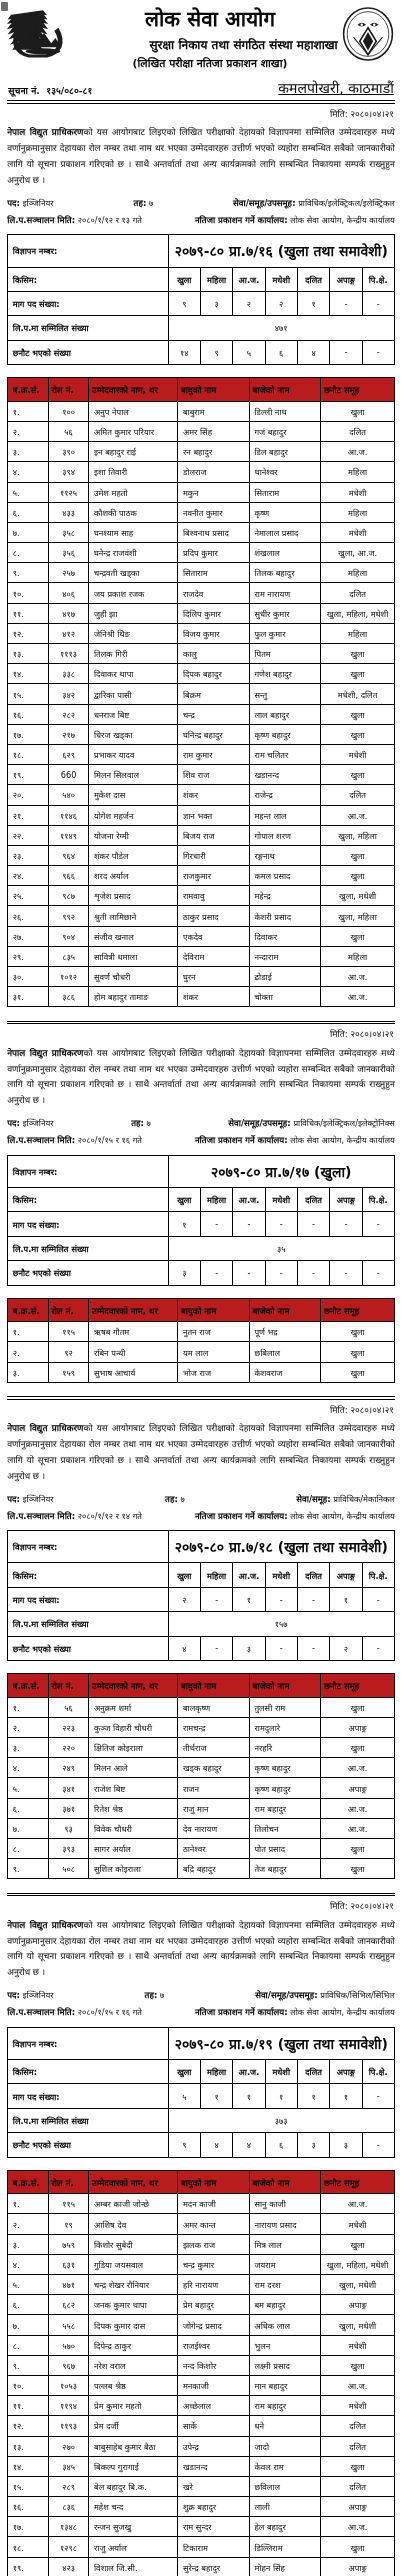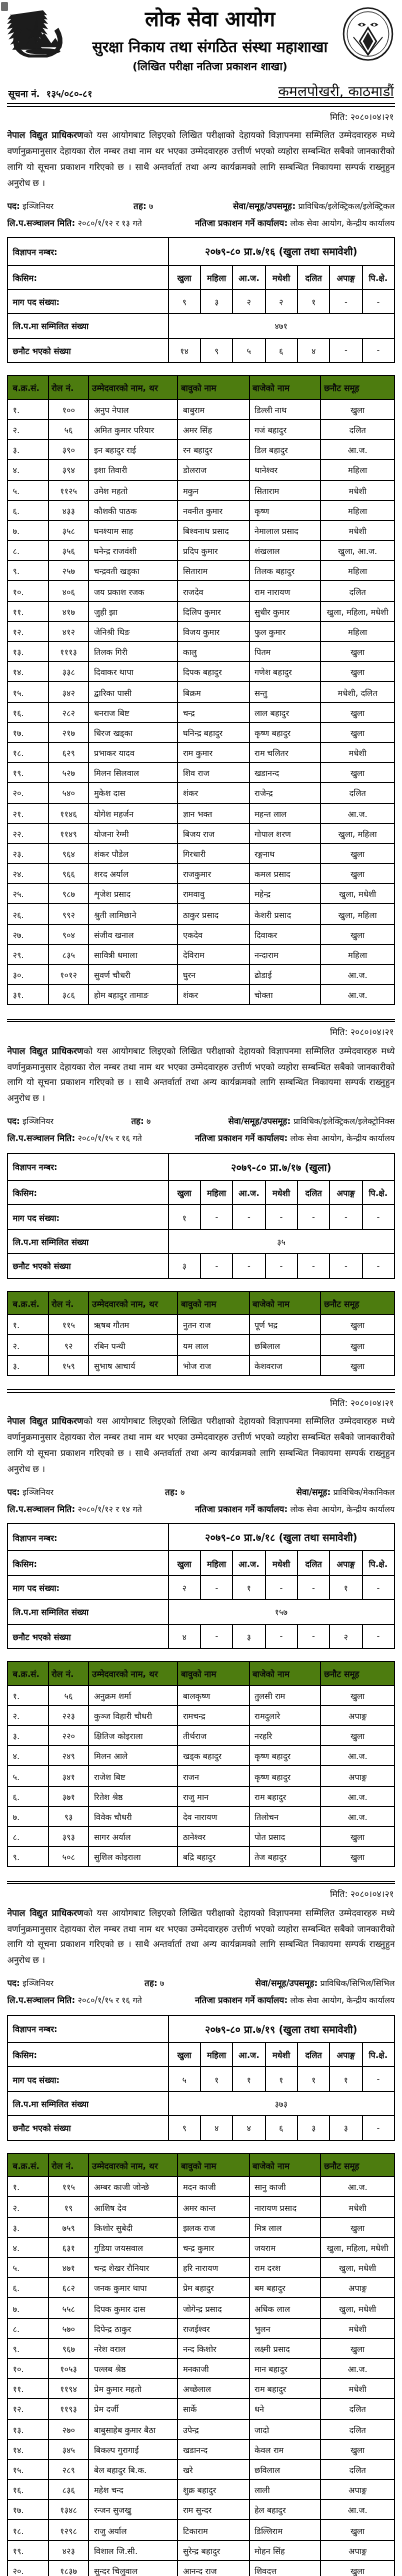--- a/index.html
+++ b/index.html
@@ -3,43 +3,43 @@
 <meta charset="utf-8">
 <style>
   html,body{margin:0;padding:0;background:#fff;}
   body{width:402px;color:#0a0a0a;font-family:"DejaVu Sans","Liberation Sans",sans-serif;}
   .page{padding:4.1px 7.2px 20.6px 7.2px;position:relative;}
   .corner-mark{position:absolute;left:1px;top:2.1px;width:6.7px;height:9.3px;background:#555;border-radius:1px;opacity:.85;}
   
   .masthead{display:flex;justify-content:space-between;align-items:flex-start;padding-top:3.1px;}
   .head-center{flex:1;text-align:center;padding:0 3.1px;}
   .org-name{font-size:20.6px;font-weight:bold;margin:1px 0 5.2px;line-height:1.1;}
-  .dept{font-size:15px;font-weight:bold;margin:2.1px 0;}
+  .dept{font-size:12px;font-weight:bold;margin:2.1px 0;text-align:right;}
   .subdept{font-size:10.8px;font-weight:bold;margin:1px 0;}
   .emblem-box{width:72px;height:62px;flex:0 0 auto;}
   .seal-box{width:54px;height:57px;flex:0 0 auto;display:flex;justify-content:center;}
   .notice-row{display:flex;justify-content:space-between;align-items:flex-end;font-size:9.3px;margin:7.2px 1px 3.1px;}
   .notice-left{font-weight:bold;}
   .notice-right{font-size:14px;text-decoration:underline;}
   
   .rule-double{border-top:1.5px solid #000;border-bottom:1px solid #000;height:1.5px;margin:3.1px 0 1px;}
   .date-line{text-align:right;font-size:8.8px;margin:4.1px 1px 5.2px;}
   .intro{font-size:8.8px;line-height:1.8;text-align:justify;margin:3.1px 0 8.2px;}
   .meta-row{display:flex;justify-content:space-between;font-size:8.2px;margin:6.2px 0;gap:5.2px;}
   .meta-row b{font-size:8.5px;}
   
   table{width:100%;border-collapse:collapse;table-layout:fixed;}
   .sum-table{margin:9.3px 0 12.4px;font-size:8.2px;border-radius:8px;}
   .sum-table td{border:0.5px solid #000;padding:6.2px 2.6px;text-align:center;overflow:hidden;}
   .sum-table td.lbl{text-align:left;font-weight:bold;padding-left:4.6px;}
-  .sum-table td.adno{font-weight:bold;font-size:10px;}
+  .sum-table td.adno{font-weight:bold;font-size:14px;}
   .sum-table td.cath{font-weight:bold;}
   
   .cand-table{font-size:8.2px;margin:3.1px 0 5.2px;}
-  .cand-table th{background:#4d7c0f;border:0.5px solid #000;padding:5.7px 2.6px;text-align:left;font-size:8.5px;}
+  .cand-table th{background:#b91c1c;border:0.5px solid #000;padding:5.7px 2.6px;text-align:left;font-size:8.5px;}
   .cand-table th:first-child{padding-left:4.6px;}
   .cand-table td{border:0.5px solid #000;padding:4.1px 2.6px;text-align:center;overflow:hidden;}
   .cand-table td.left{text-align:left;padding-left:4.6px;}
   .section{margin-top:2px;}
   .sec-gap{height:5.2px;}
   svg{display:block;}
 </style>
 </head>
 <body>
 
@@ -313,21 +313,21 @@
             <tr>
               <td class="left">१८.</td>
               <td>६२९</td>
               <td class="left">प्रभाकर यादव</td>
               <td class="left">राम कुमार</td>
               <td class="left">राम चलितर</td>
               <td>मधेशी</td>
             </tr>
             <tr>
               <td class="left">१९.</td>
-              <td>५२७</td>
+              <td>660</td>
               <td class="left">मिलन सिलवाल</td>
               <td class="left">शिव राज</td>
               <td class="left">खडानन्द</td>
               <td>खुला</td>
             </tr>
             <tr>
               <td class="left">२०.</td>
               <td>५४०</td>
               <td class="left">मुकेश दास</td>
               <td class="left">शंकर</td>

